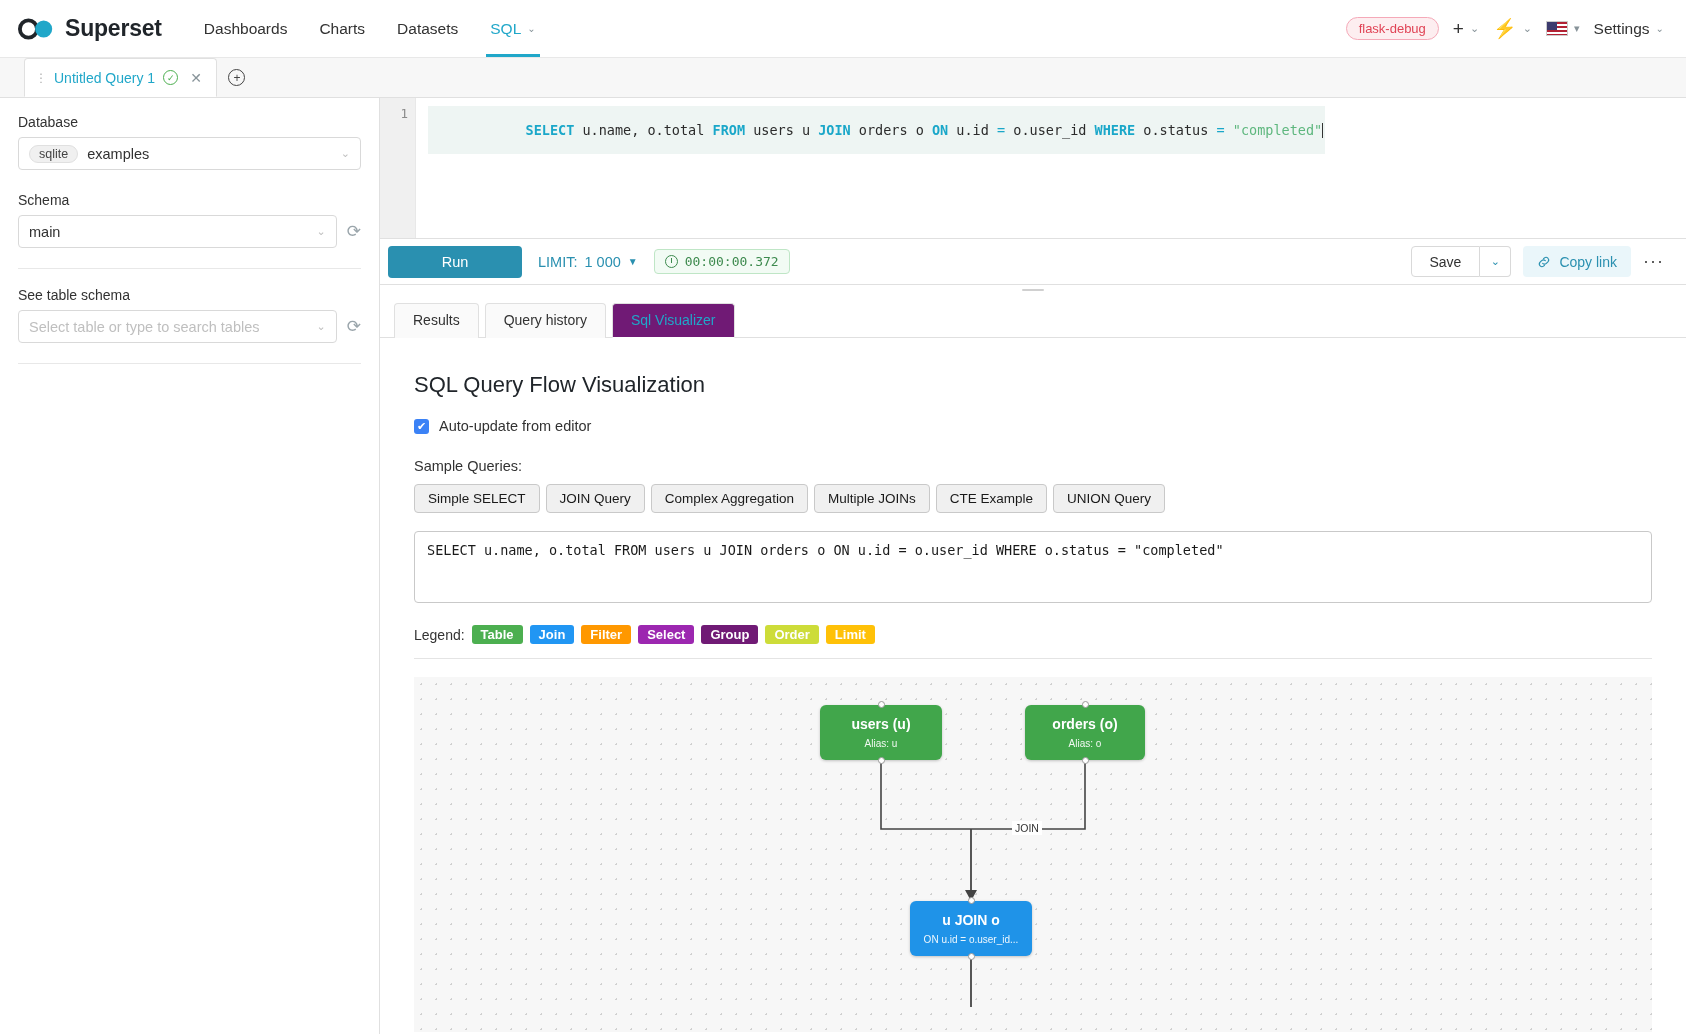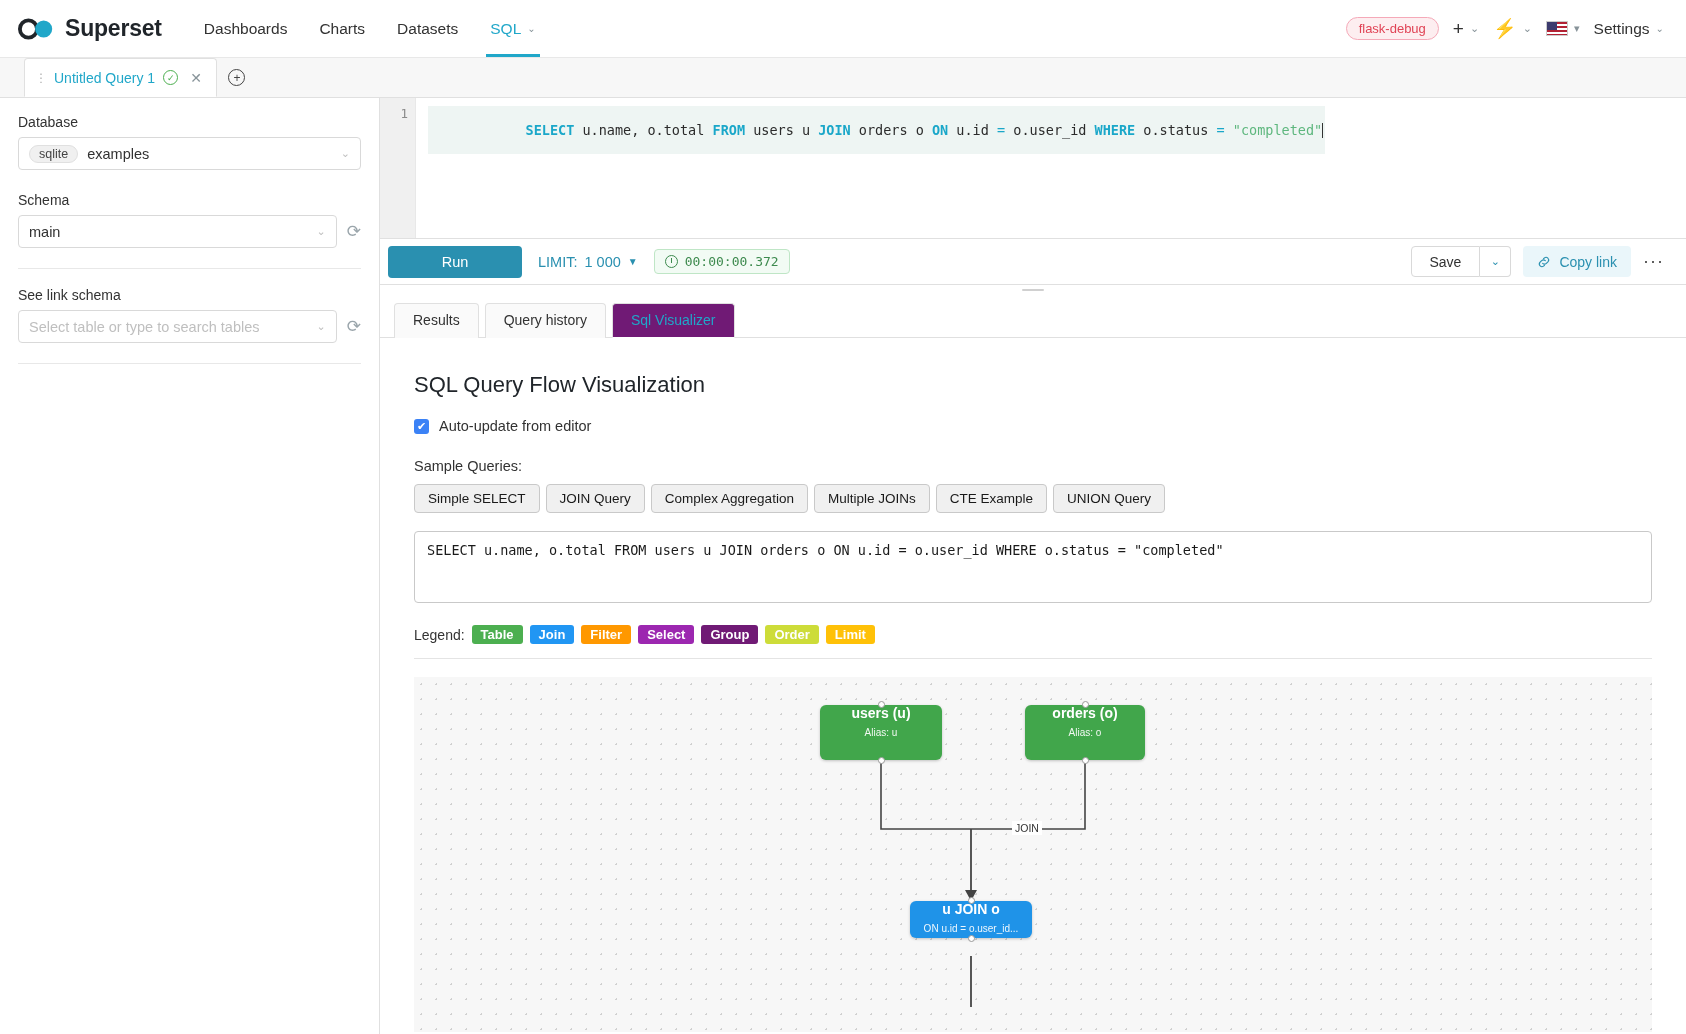--- a/index.html
+++ b/index.html
@@ -194,21 +194,21 @@
 
   .canvas {
     position: relative; height: 355px; margin-top: 18px;
     background-color: #f7f7f7;
     background-image: radial-gradient(#d0d0d0 1px, transparent 1px);
     background-size: 15px 15px;
     overflow: hidden;
   }
   .node {
     position: absolute; border-radius: 6px; color: #fff;
-    display: flex; flex-direction: column; align-items: center; 
+    display: flex; flex-direction: column; align-items: center; justify-content: center;
     box-shadow: 0 1px 3px rgba(0,0,0,0.22); cursor: pointer;
   }
   .node .nt { font-size: 14px; font-weight: bold; }
   .node .ns { font-size: 10px; margin-top: 6px; opacity: 0.92; }
   .node-green { background: #41a64b; }
   .node-blue { background: #1f93e8; }
   .port { position: absolute; width: 7px; height: 7px; border-radius: 50%; background: #fff; border: 1px solid #999; left: 50%; margin-left: -3.5px; }
   .port.top { top: -4px; } .port.bot { bottom: -4px; }
   .edge-label {
     position: absolute; background: #fff; font-size: 10.5px; color: #333;
@@ -290,21 +290,21 @@
     <div class="row-with-refresh">
       <div class="select-box">
         <span>main</span>
         <span class="chev">⌄</span>
       </div>
       <span class="refresh-ico">⟳</span>
     </div>
 
     <div class="sep"></div>
 
-    <div class="field-label mt18">See link schema</div>
+    <div class="field-label mt18">See table schema</div>
     <div class="row-with-refresh">
       <div class="select-box">
         <span class="ph">Select table or type to search tables</span>
         <span class="chev">⌄</span>
       </div>
       <span class="refresh-ico">⟳</span>
     </div>
 
     <div class="sep"></div>
   </div>
@@ -412,21 +412,21 @@
           <span class="port bot"></span>
         </div>
 
         <div class="node node-green" style="left:611px;top:28px;width:120px;height:55px">
           <span class="port top"></span>
           <span class="nt">orders (o)</span>
           <span class="ns">Alias: o</span>
           <span class="port bot"></span>
         </div>
 
-        <div class="node node-blue" style="left:496px;top:224px;width:122px;height:37px">
+        <div class="node node-blue" style="left:496px;top:224px;width:122px;height:55px">
           <span class="port top"></span>
           <span class="nt">u JOIN o</span>
           <span class="ns">ON u.id = o.user_id...</span>
           <span class="port bot"></span>
         </div>
       </div>
     </div>
   </div>
 </div>
 

